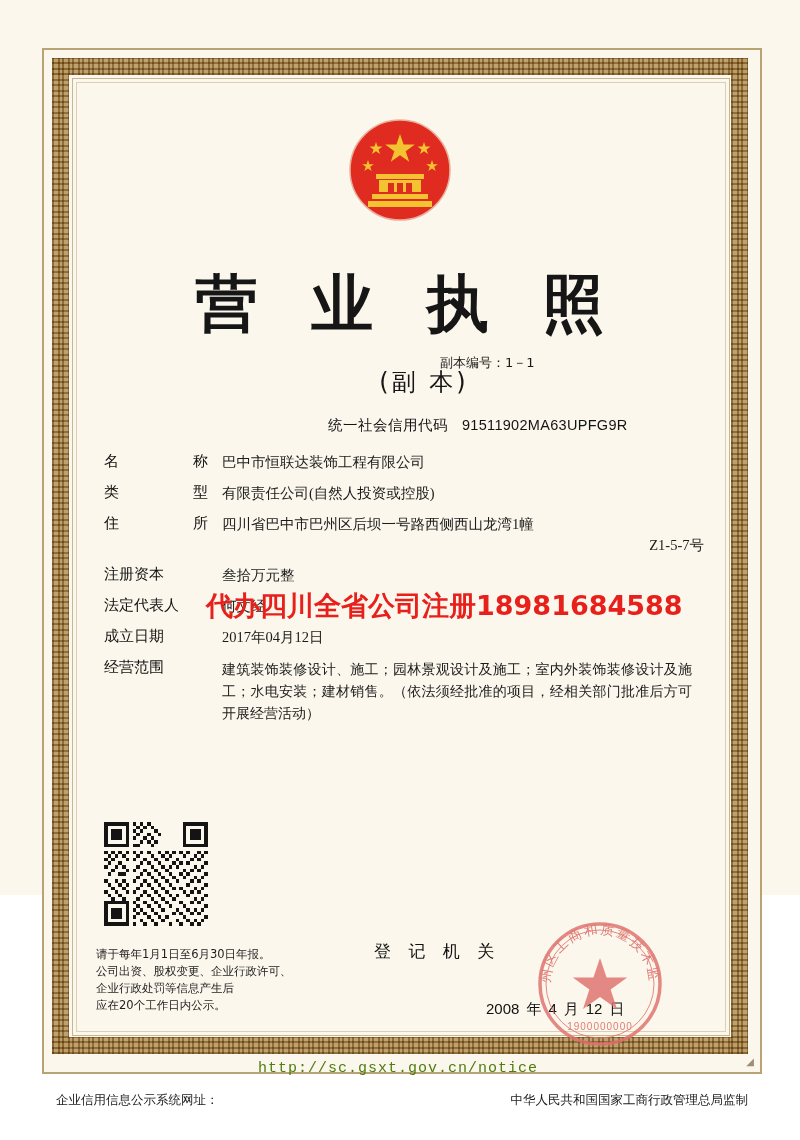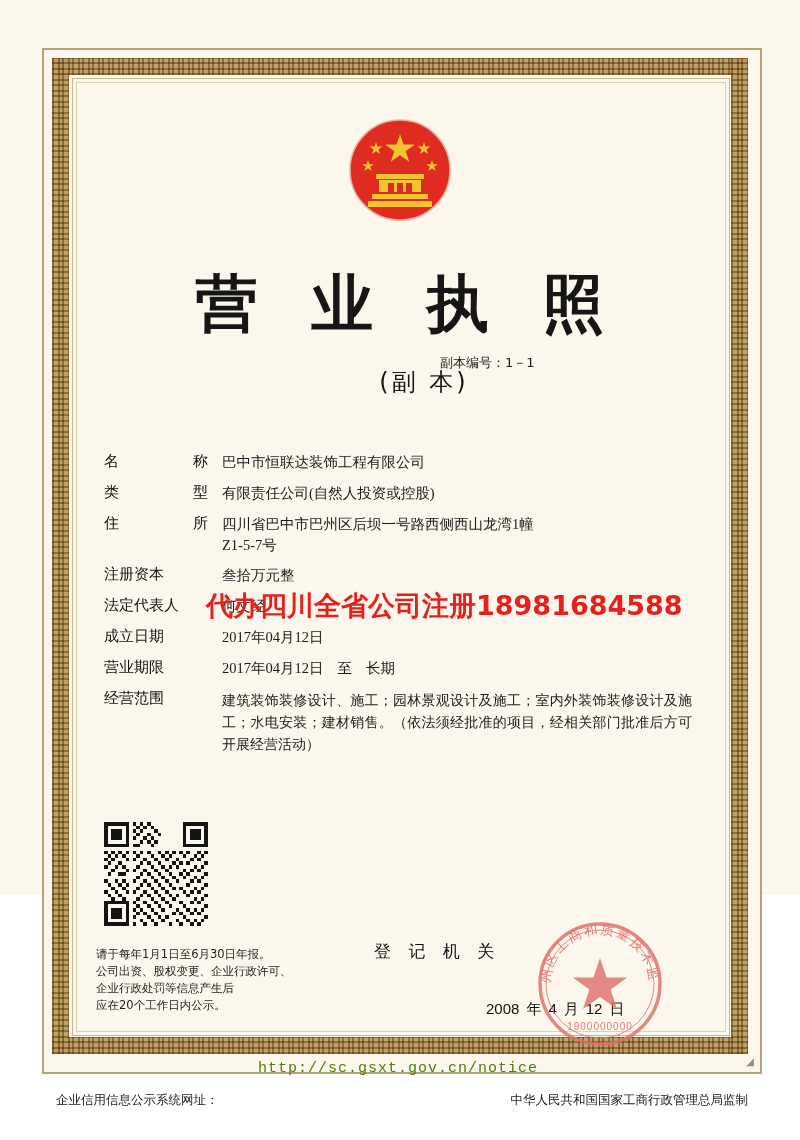--- a/index.html
+++ b/index.html
@@ -150,21 +150,21 @@
     justify-content: space-between;
   }
   .field-label span { display: inline-block; }
   .field-value {
     margin-left: 118px;
     font-family: Liberation Serif, serif;
     font-size: 14.5px;
     color: #1b1b1b;
     line-height: 21px;
   }
-  .field-value .sub { display: block; }
+  .field-value .sub { display: block; text-align: right; }
   .scope-value {
     margin-left: 118px;
     font-family: "DejaVu Sans", sans-serif;
     font-size: 14px;
     color: #1b1b1b;
     line-height: 22px;
     width: 470px;
     text-align: justify;
   }
   .term-mid {
@@ -310,20 +310,23 @@
       </g>
 
       <circle cx="68" cy="62" r="50" fill="none" stroke="#e8b09c" stroke-width="1.5"></circle>
     </svg>
   </div>
 
   <div class="doc-title">营 业 执 照</div>
   <div class="copy-no">副本编号：1－1</div>
   <div class="doc-subtitle">(副 本)</div>
 
+  <div class="credit-code">
+    <span>统一社会信用代码</span><span class="code-val">91511902MA63UPFG9R</span>
+  </div>
 
   <div class="fields">
 
     <div class="field-row">
       <div class="field-label">
         <span>名</span>
         <span>称</span>
       </div>
       <div class="field-value">巴中市恒联达装饰工程有限公司</div>
     </div>
@@ -361,28 +364,20 @@
       <div class="field-value">何文经</div>
     </div>
 
     <div class="field-row">
       <div class="field-label">
         <span>成立日期</span>
       </div>
       <div class="field-value">2017年04月12日</div>
     </div>
 
-    <div class="field-row">
-      <div class="field-label">
-        <span>营业期限</span>
-      </div>
-      <div class="field-value">
-        <span>2017年04月12日</span><span class="term-mid">至</span><span>长期</span>
-      </div>
-    </div>
 
     <div class="field-row">
       <div class="field-label">
         <span>经营范围</span>
       </div>
       <div class="scope-value">建筑装饰装修设计、施工；园林景观设计及施工；室内外装饰装修设计及施工；水电安装；建材销售。（依法须经批准的项目，经相关部门批准后方可开展经营活动）</div>
     </div>
 
   </div>
 

